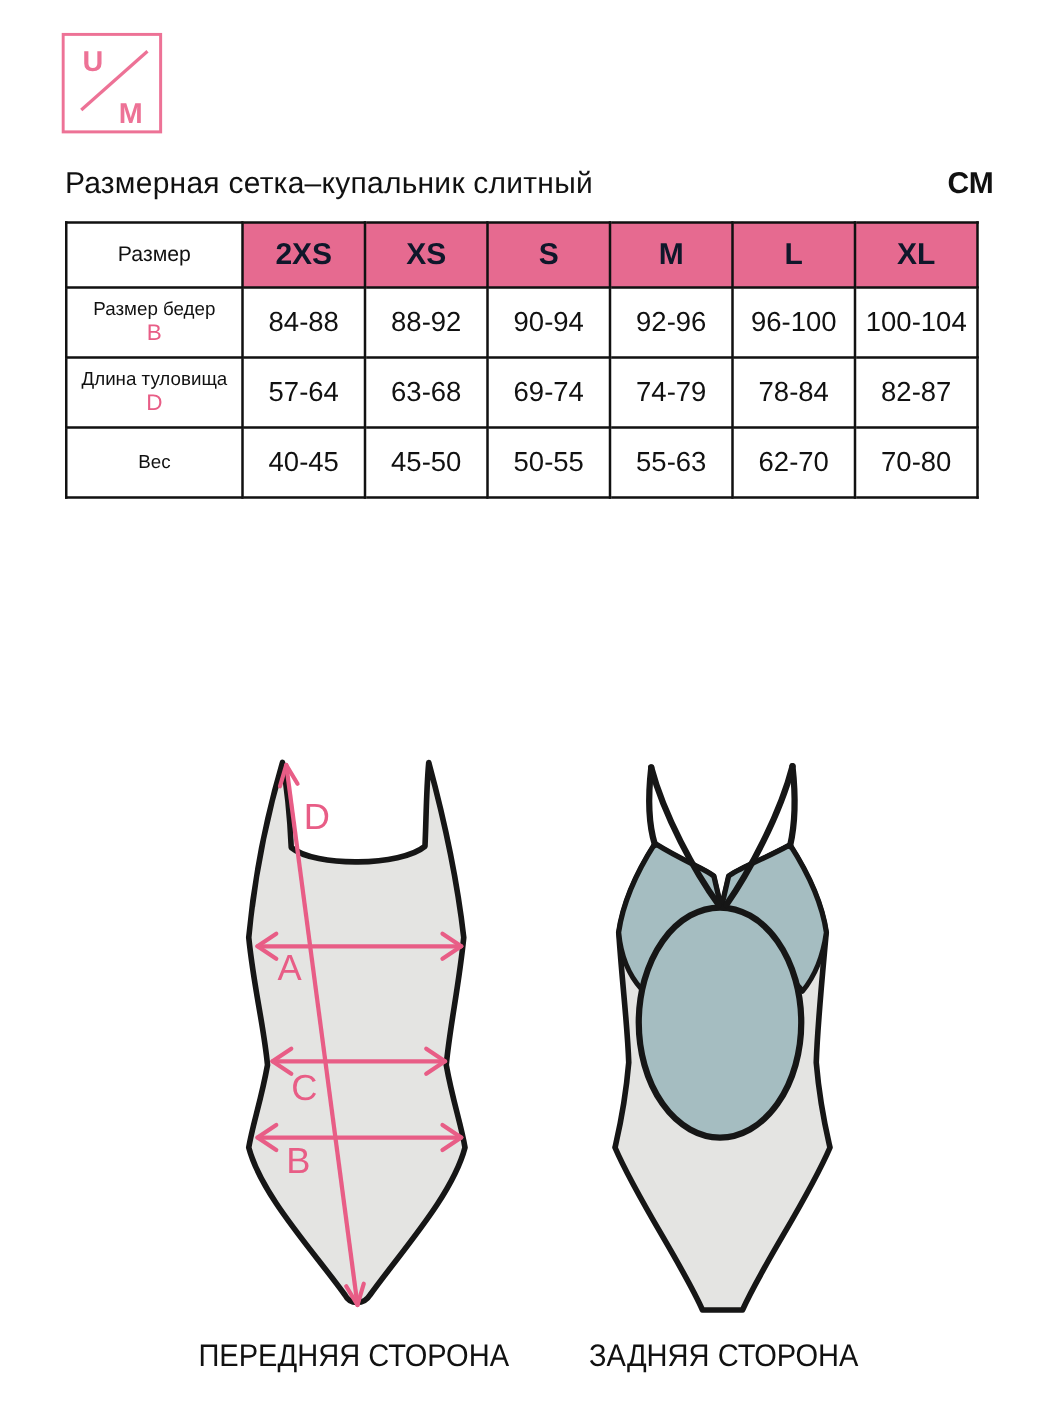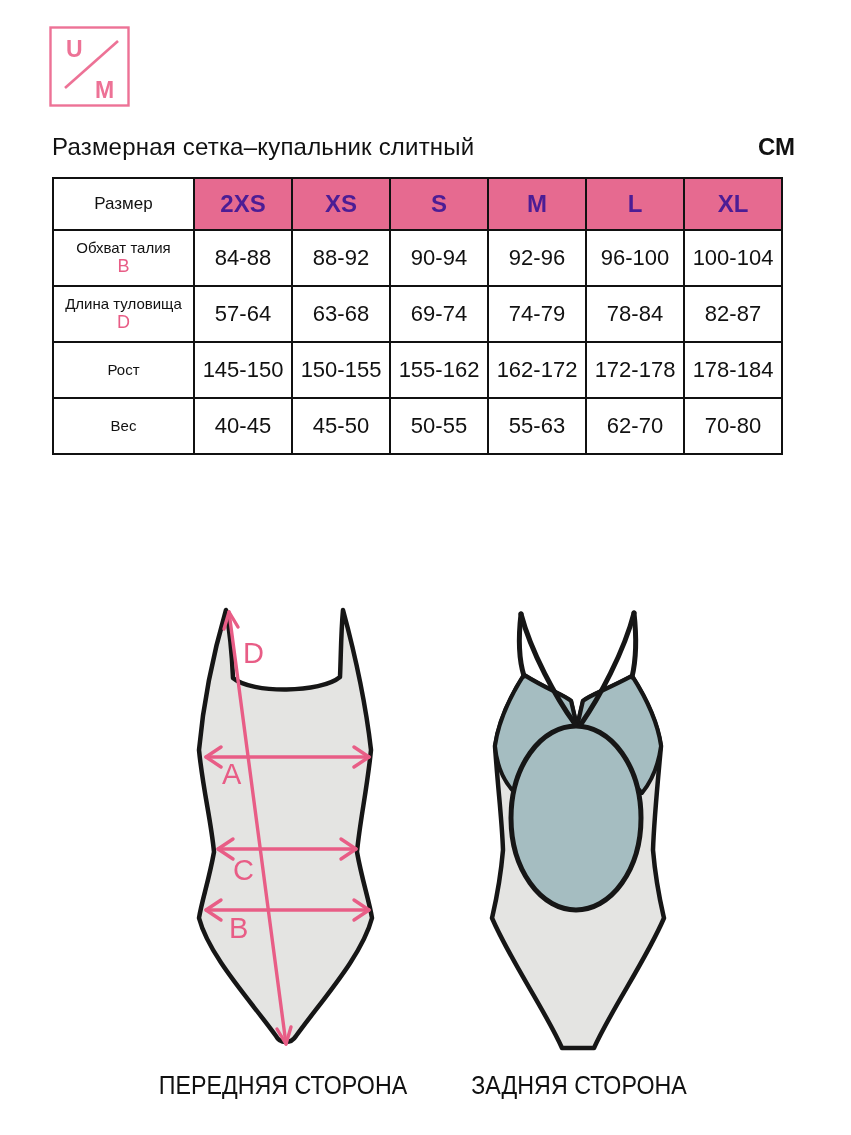--- a/index.html
+++ b/index.html
@@ -14,21 +14,21 @@
   .page{
     position:relative;width:851px;height:1135px;background:#fff;overflow:hidden;
     font-family:"Liberation Sans","DejaVu Sans",sans-serif;color:#111;
   }
   .logo-svg{position:absolute;left:49px;top:26px;}
   .page-title{position:absolute;left:52px;top:133px;font-size:24px;letter-spacing:.2px;}
   .unit-label{position:absolute;top:133px;right:56px;font-size:24px;font-weight:bold;}
   .size-table{position:absolute;left:52px;top:177px;border-collapse:collapse;table-layout:fixed;}
   .size-table th,.size-table td{border:2px solid #111;padding:0;text-align:center;vertical-align:middle;}
   .size-table thead th{height:50px;}
-  .size-table thead th.size-head{background:var(--header-pink);font-size:24px;font-weight:600;color:#4c1d95;}
+  .size-table thead th.size-head{background:var(--header-pink);font-size:24px;font-weight:600;color:#0f172a;}
   .size-table thead th.label-head{font-size:17px;font-weight:400;}
   .size-table tbody th{font-weight:400;font-size:15px;height:54px;line-height:1.25;}
   .size-table tbody td{font-size:22px;height:54px;}
   .size-table .letter{color:var(--arrow-pink);font-size:18px;line-height:1.1;}
   .diagram-svg{position:absolute;left:0;top:0;pointer-events:none;}
   .diagram-letter{fill:var(--arrow-pink);font-size:29px;font-family:"Liberation Sans",sans-serif;}
   .side-label{position:absolute;top:1071px;font-size:25px;white-space:nowrap;transform:translateX(-50%) scaleX(.93);}
   .side-label.front{left:283px;}
   .side-label.back{left:579px;}
 </style>
@@ -64,52 +64,41 @@
           <th class="size-head">XS</th>
           <th class="size-head">S</th>
           <th class="size-head">M</th>
           <th class="size-head">L</th>
           <th class="size-head">XL</th>
         </tr>
     </thead>
     <tbody>
         <tr>
           <th>
-            <div>Обхват талия</div>
+            <div>Размер бедер</div>
             <div class="letter">B</div>
           </th>
           <td>84-88</td>
           <td>88-92</td>
           <td>90-94</td>
           <td>92-96</td>
           <td>96-100</td>
           <td>100-104</td>
         </tr>
         <tr>
           <th>
             <div>Длина туловища</div>
             <div class="letter">D</div>
           </th>
           <td>57-64</td>
           <td>63-68</td>
           <td>69-74</td>
           <td>74-79</td>
           <td>78-84</td>
           <td>82-87</td>
-        </tr>
-        <tr>
-          <th>
-            <div>Рост</div>
-          </th>
-          <td>145-150</td>
-          <td>150-155</td>
-          <td>155-162</td>
-          <td>162-172</td>
-          <td>172-178</td>
-          <td>178-184</td>
         </tr>
         <tr>
           <th>
             <div>Вес</div>
           </th>
           <td>40-45</td>
           <td>45-50</td>
           <td>50-55</td>
           <td>55-63</td>
           <td>62-70</td>

